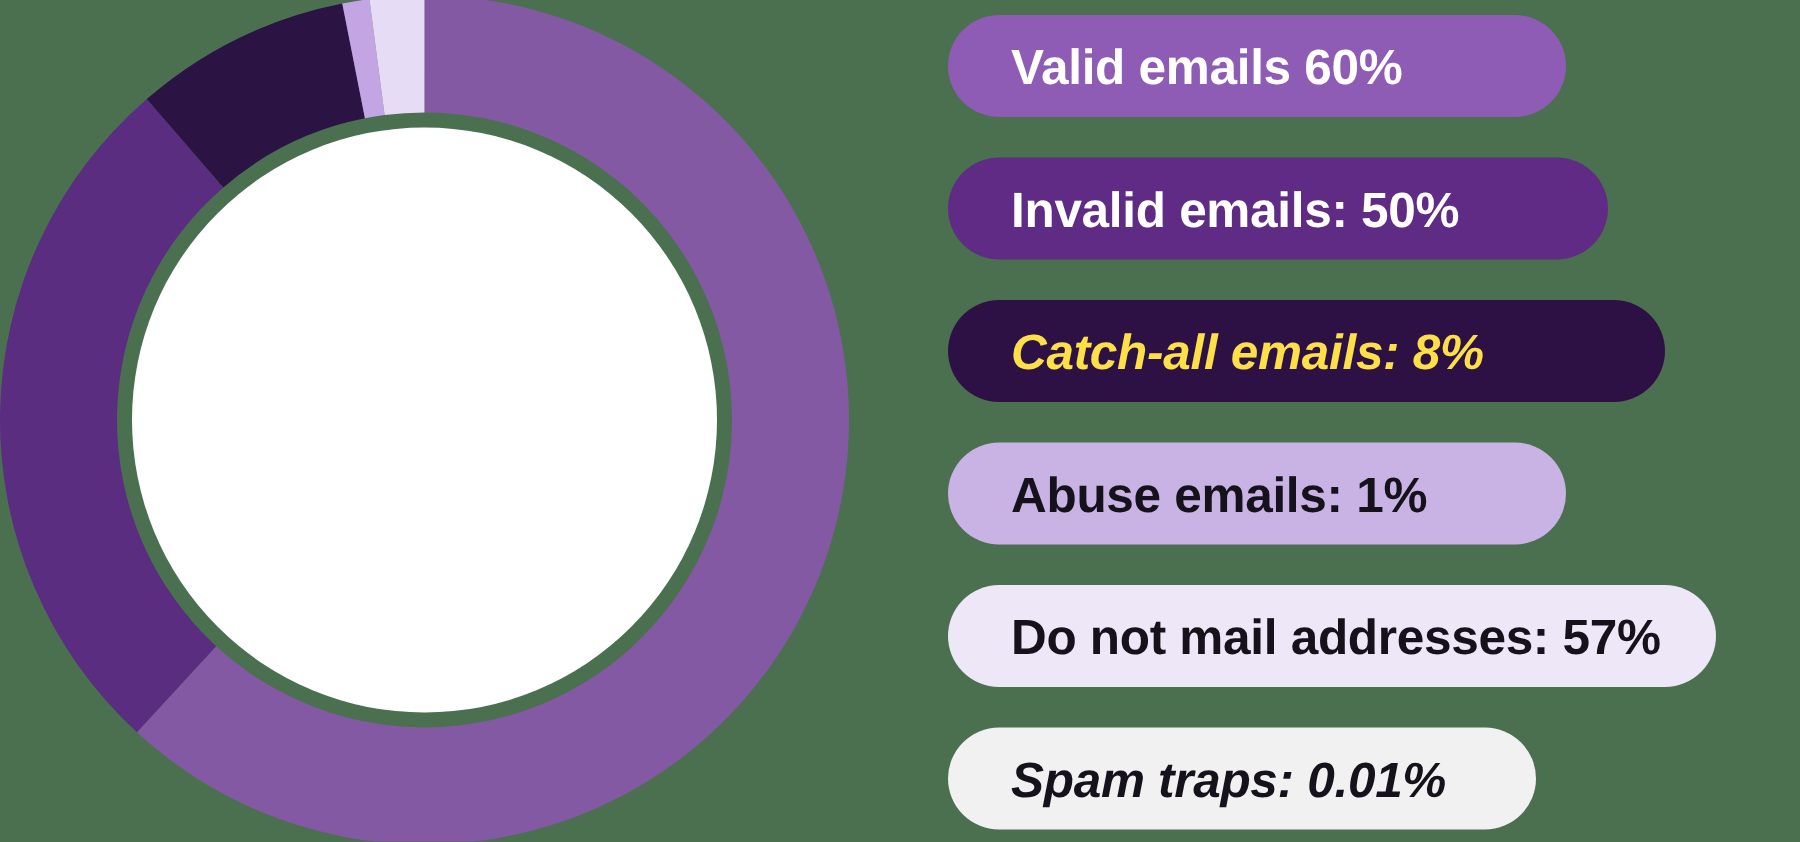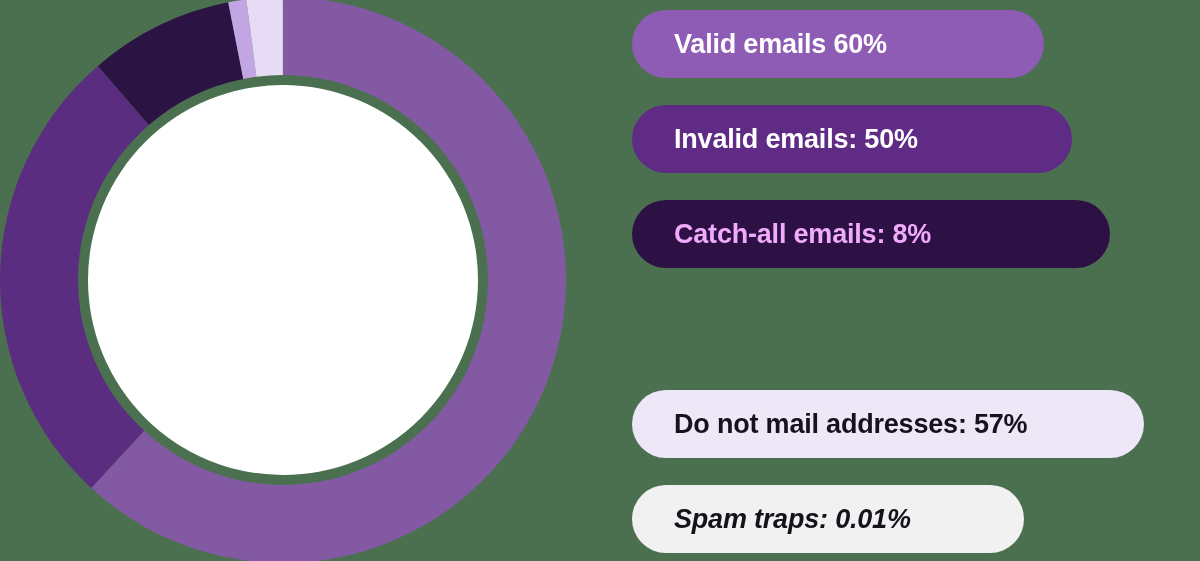--- a/index.html
+++ b/index.html
@@ -48,21 +48,21 @@
     left: 0;
     display: flex;
     align-items: center;
     height: 68px;
     border-radius: 34px;
     padding: 0 30px 0 42px;
     box-sizing: border-box;
     white-space: nowrap;
   }
   .legend-label {
-    font-size: 27px;
+    font-size: 33px;
     font-weight: 700;
     letter-spacing: -0.2px;
     line-height: 1;
   }
   .pill-0 { top: 10px; }
   .pill-1 { top: 105px; }
   .pill-2 { top: 200px; }
   .pill-3 { top: 295px; }
   .pill-4 { top: 390px; }
   .pill-5 { top: 485px; }
@@ -86,22 +86,25 @@
     </svg>
   </div>
 
   <div class="legend">
     <div class="legend-pill pill-0" style="background: rgb(142, 92, 180); width: 412px; color: rgb(255, 255, 255);">
       <span class="legend-label">Valid emails 60%</span>
     </div>
     <div class="legend-pill pill-1" style="background: rgb(95, 43, 133); width: 440px; color: rgb(255, 255, 255);">
       <span class="legend-label">Invalid emails: 50%</span>
     </div>
-    <div class="legend-pill pill-2" style="background: rgb(46, 17, 68); width: 478px; color: #f0abfc;">
+    <div class="legend-pill pill-2" style="background: rgb(46, 17, 68); width: 478px; color: #fde047; font-style: italic;">
       <span class="legend-label">Catch-all emails: 8%</span>
+    </div>
+    <div class="legend-pill pill-3" style="background: rgb(201, 179, 229); width: 412px; color: rgb(22, 18, 28);">
+      <span class="legend-label">Abuse emails: 1%</span>
     </div>
     <div class="legend-pill pill-4" style="background: rgb(237, 231, 247); width: 512px; color: rgb(22, 18, 28);">
       <span class="legend-label">Do not mail addresses: 57%</span>
     </div>
     <div class="legend-pill pill-5" style="background: rgb(241, 241, 241); width: 392px; color: rgb(22, 18, 28); font-style: italic;">
       <span class="legend-label">Spam traps: 0.01%</span>
     </div>
   </div>
 
 </div>

